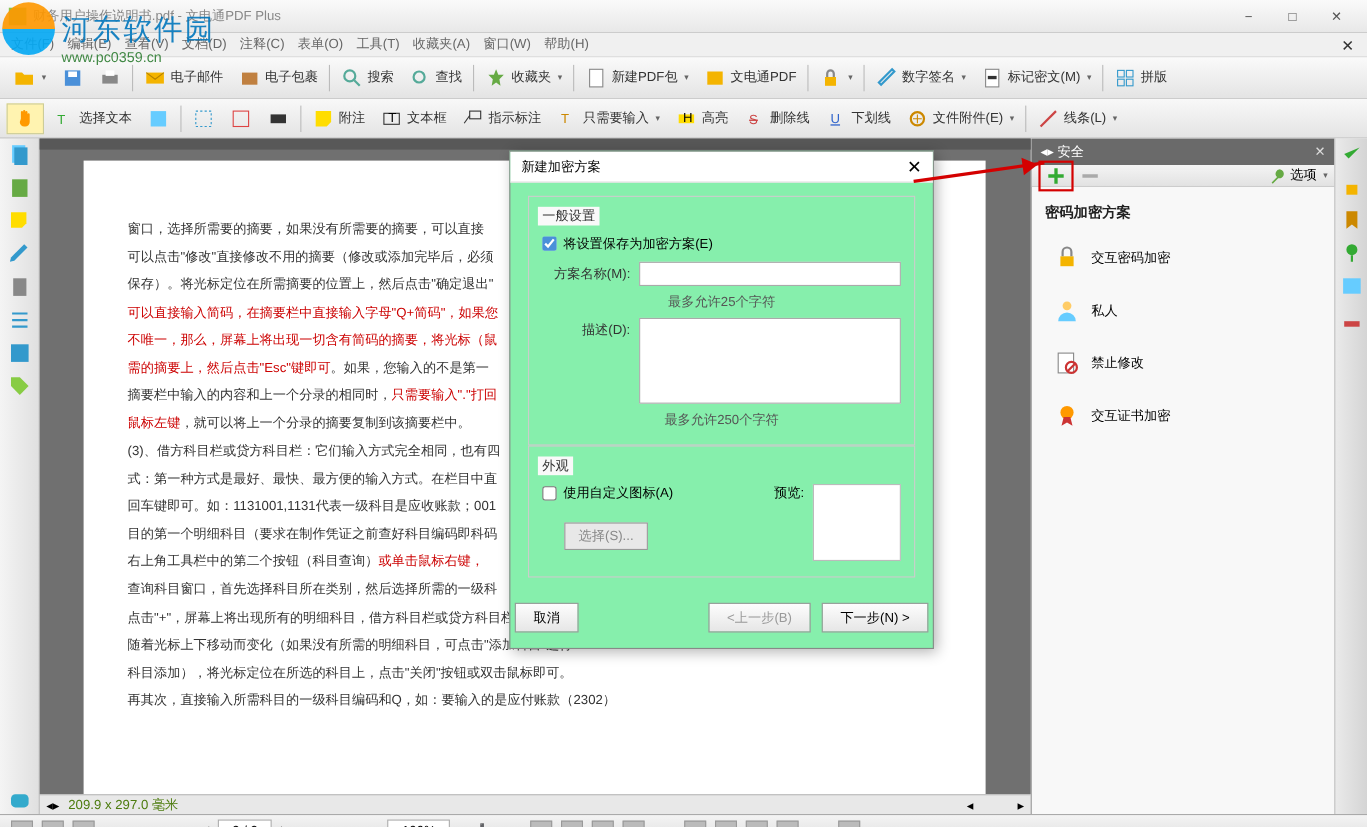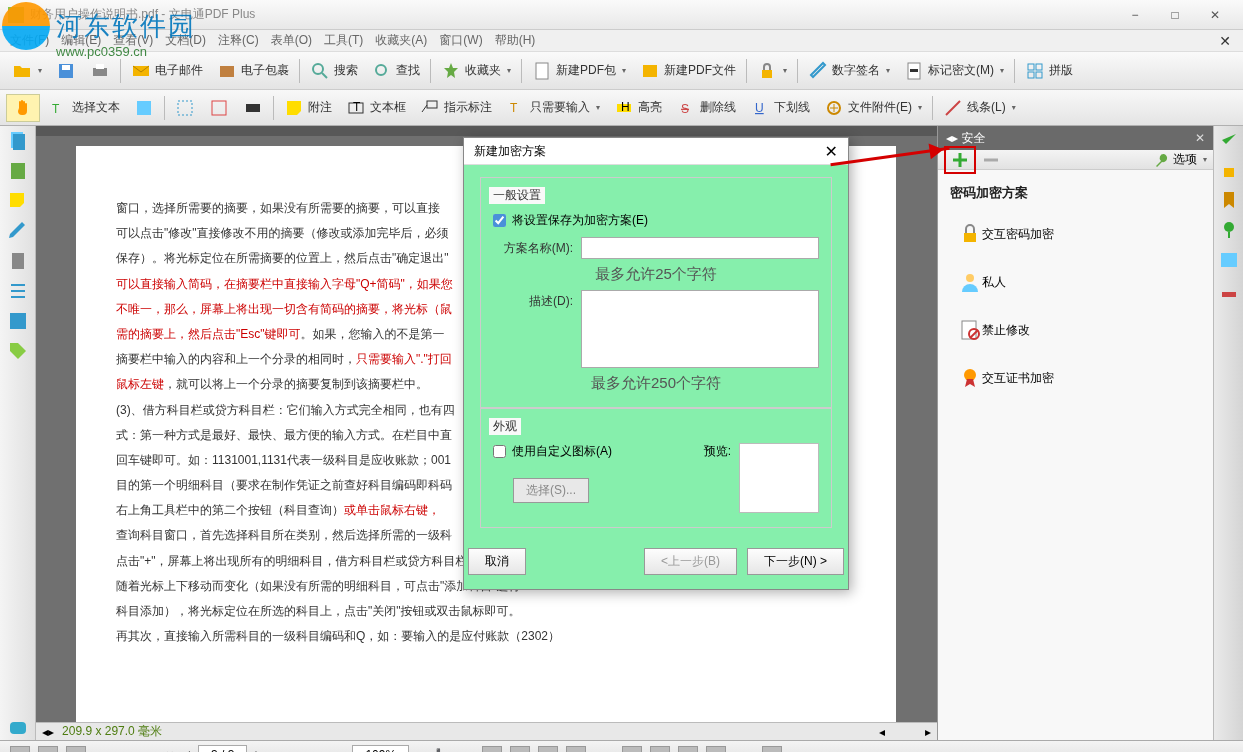--- a/index.html
+++ b/index.html
@@ -28,40 +28,40 @@
 .hscroll{height:18px;background:#e8e8e8;display:flex;align-items:center;padding:0 6px;border-top:1px solid #bbb}
 .hscroll .dim{padding:0 8px;color:#4d7c0f}
 .rightpanel{width:306px;background:#f8f8f8;border-left:1px solid #999;display:flex}
 .rpbody{flex:1;display:flex;flex-direction:column}
 .rphdr{height:24px;background:#6a6a6a;color:#fff;display:flex;align-items:center;padding:0 8px}
 .rphdr .x{margin-left:auto;color:#ddd}
 .rptools{height:20px;background:linear-gradient(#f4f4f4,#e2e2e2);display:flex;align-items:center;padding:0 6px;gap:6px;border-bottom:1px solid #ccc}
 .addbox{border:2px solid #d40000;padding:3px 5px}
 .rplist{padding:10px 12px;display:flex;flex-direction:column;gap:16px}
 .rplist .grp{font-weight:bold;font-size:13px;color:#222;margin-top:4px}
-.rplist .item{display:flex;align-items:center;gap:0;padding:4px 8px}
+.rplist .item{display:flex;align-items:center;gap:10px;padding:4px 8px}
 .rplist .ico2{width:24px;height:24px}
 .rightbar{width:30px;background:linear-gradient(90deg,#eaeaea,#d4d4d4);border-left:1px solid #bbb;display:flex;flex-direction:column;align-items:center;padding-top:4px;gap:10px}
 .rightbar .ric{width:20px;height:20px}
 .statusbar{height:28px;background:linear-gradient(#f4f4f4,#dcdcdc);border-top:1px solid #aaa;display:flex;align-items:center;padding:0 10px;gap:8px}
 .statusbar .sic{width:20px;height:18px;background:#bbb;border:1px solid #999}
 .statusbar .field{border:1px solid #aaa;padding:2px 12px;background:#fff}
 .arrow{position:absolute;top:155px;left:830px;width:120px;height:3px;background:#d40000;z-index:50;transform:rotate(-8deg)}
 .arrow:before{content:"";position:absolute;right:-2px;top:-6px;border:8px solid transparent;border-left:14px solid #d40000}
 .dialog{position:absolute;left:463px;top:137px;width:386px;height:453px;background:#86efac;border:1px solid #888;box-shadow:3px 3px 12px rgba(0,0,0,.3);z-index:40;display:flex;flex-direction:column}
 .dtitle{height:28px;background:#fff;display:flex;align-items:center;padding:0 10px;border-bottom:1px solid #ddd}
 .dtitle .dx{margin-left:auto;font-size:16px}
 .dbody{flex:1;padding:12px 16px}
 .fieldset{border:1px solid #ccc;padding:10px 12px 14px;}
 .fieldset .legend{color:#333;margin:-18px 0 8px -4px;background:#f9f9f9;display:inline-block;padding:0 4px}
 .frow{display:flex;align-items:flex-start;gap:8px;margin:6px 0}
 .frow label{width:80px;text-align:right;padding-top:3px;color:#333}
 .frow input[type=text]{flex:1;border:1px solid #aaa;padding:3px;background:#fff}
 .frow textarea{flex:1;border:1px solid #aaa;height:78px;background:#fff;resize:none}
-.hint{text-align:center;color:#555;margin-top:2px;font-size:15px}
+.hint{text-align:center;color:#555;margin-top:2px;font-size:12px}
 .chk{display:flex;gap:6px;margin-bottom:8px}
 .chk input{accent-color:#4a90d9}
 .dbtns{padding:8px 4px 14px;display:flex;gap:10px;align-items:center}
 .dbtns button{padding:4px 16px;border:1px solid #999;background:linear-gradient(#fdfdfd,#e6e6e6)}
 .dbtns .sp{flex:1}
 .preview{border:1px solid #bbb;width:80px;height:70px;background:#fff}
 .watermark{position:absolute;left:2px;top:2px;z-index:60;pointer-events:none;opacity:.9}
 .watermark .logo{display:flex;align-items:center;gap:6px}
 .watermark .c1{width:48px;height:48px;border-radius:50%;background:conic-gradient(#ff9800 0 90deg,#03a9f4 90deg 270deg,#ff9800 270deg 360deg)}
 .watermark .t1{font-size:26px;color:#0277bd;font-weight:normal;letter-spacing:2px}
@@ -161,21 +161,21 @@
       <svg class="ic" viewBox="0 0 20 20">
         <rect fill="#fff" stroke="#888" x="4" y="2" width="12" height="16"></rect>
       </svg>
       <span>新建PDF包</span>
       <span class="dd">▾</span>
     </div>
   <div class="tbtn">
       <svg class="ic" viewBox="0 0 20 20">
         <rect fill="#f4b400" x="3" y="4" width="14" height="12"></rect>
       </svg>
-      <span>新建PDF文件</span>
+      <span>文电通PDF</span>
     </div>
   <div class="sep"></div>
   <div class="tbtn">
       <svg class="ic" viewBox="0 0 20 20">
         <rect fill="#f4b400" x="5" y="9" width="10" height="8"></rect>
         <path fill="none" stroke="#888" stroke-width="2" d="M7 9V6a3 3 0 016 0v3"></path>
       </svg>
       <span class="dd">▾</span>
     </div>
   <div class="sep"></div>

